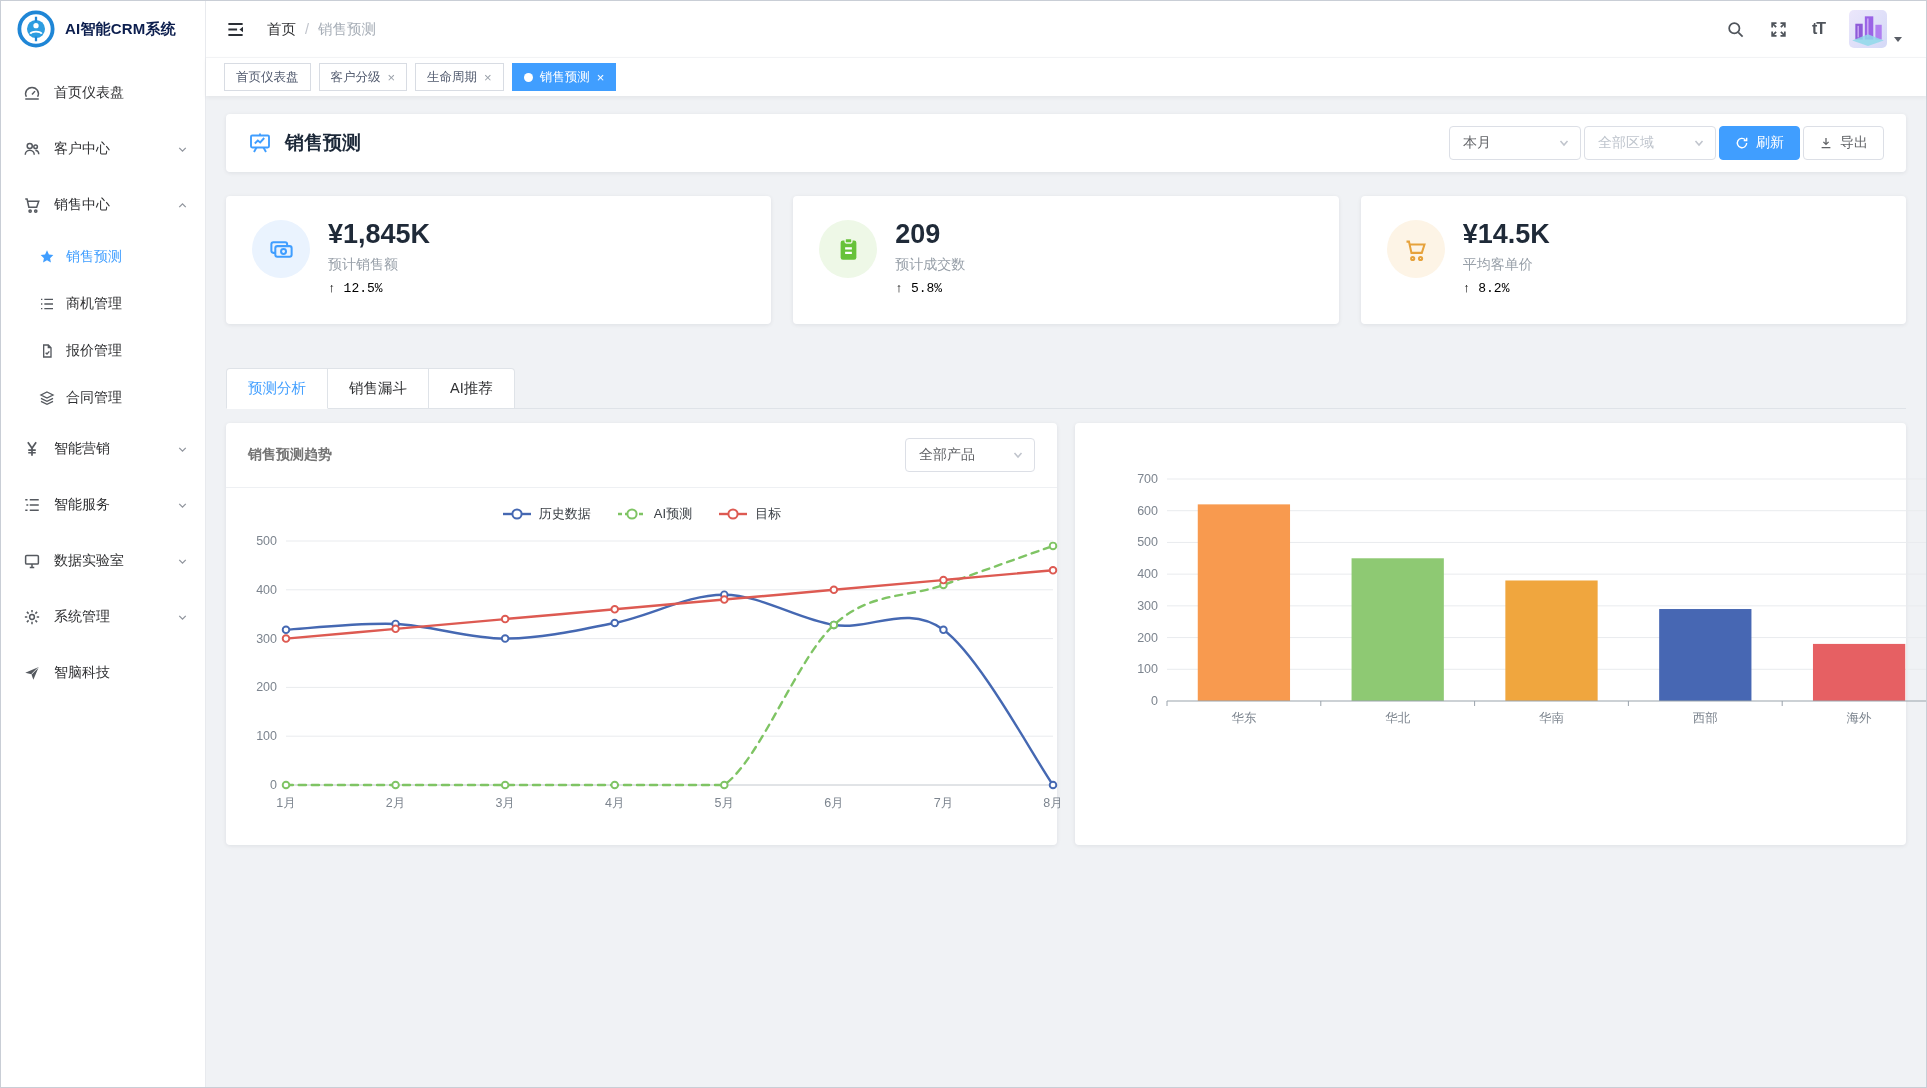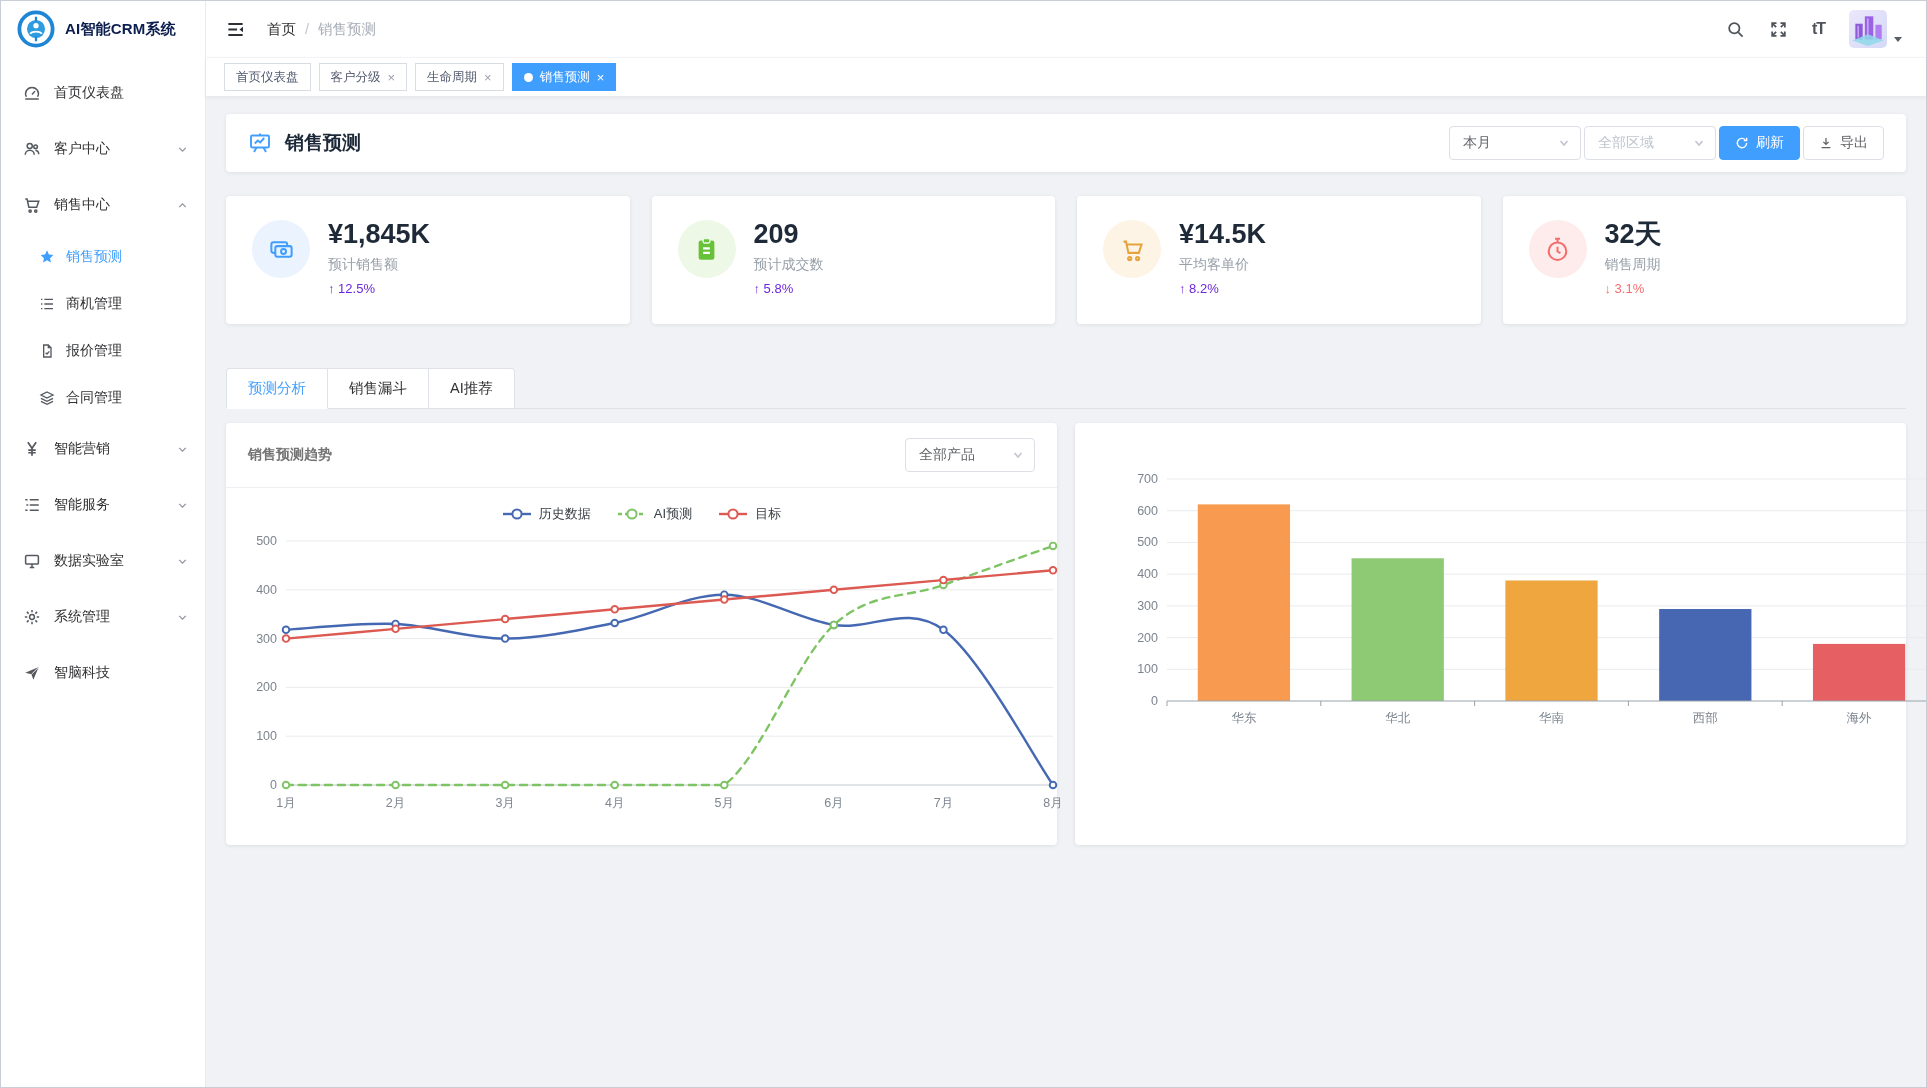--- a/index.html
+++ b/index.html
@@ -72,21 +72,21 @@
   .stat-card { flex:1; height:128px; padding:24px 26px; display:flex; align-items:flex-start; gap:18px; }
   .sc-icon { width:58px; height:58px; border-radius:50%; flex:none; display:flex; align-items:center; justify-content:center; }
   .sc-icon svg { width:27px; height:27px; }
   .sc-icon.c0 { background:#eaf3fe; color:#409eff; }
   .sc-icon.c1 { background:#eef8e7; color:#67c23a; }
   .sc-icon.c2 { background:#fdf4e6; color:#e6a23c; }
   .sc-icon.c3 { background:#fdeceb; color:#f56c6c; }
   .sc-value { font-size:27px; font-weight:bold; color:#1f2a38; line-height:1.05; }
   .sc-label { font-size:14px; color:#98a0a9; margin-top:8px; }
   .sc-trend { font-size:13px; margin-top:7px; }
-  .sc-trend.up { color:#6d28d9; }
+  .sc-trend.up { color:#000000;font-family:Liberation Mono, monospace; }
   .sc-trend.down { color:#f56c6c; }
 
   
   .analysis-tabs { display:flex; margin-top:44px; border-bottom:1px solid #dfe3e8; }
   .atab { height:41px; padding:0 21px; background:#fff; border:1px solid #dfe3e8; margin-bottom:-1px; display:flex; align-items:center; font-size:14.5px; color:#303133; cursor:pointer; }
   .atab + .atab { border-left:none; }
   .atab:first-child { border-top-left-radius:4px; }
   .atab:last-child { border-top-right-radius:4px; }
   .atab.active { color:#409eff; border-bottom-color:#fff; }
 
@@ -432,33 +432,20 @@
               <svg viewBox="0 0 24 24" fill="none" stroke="currentColor" stroke-width="1.8">
                 <circle cx="9.5" cy="20" r="1.4"></circle>
                 <circle cx="16.5" cy="20" r="1.4"></circle>
                 <path d="M4 5h2.2l2.2 10h9.2L20 7.5H7"></path>
               </svg>
             </span>
           <div>
             <div class="sc-value">¥14.5K</div>
             <div class="sc-label">平均客单价</div>
             <div class="sc-trend up">↑ 8.2%</div>
-          </div>
-        </div>
-        <div class="card stat-card">
-          <span class="sc-icon c3">
-              <svg viewBox="0 0 24 24" fill="none" stroke="currentColor" stroke-width="1.8">
-                <circle cx="12" cy="13.5" r="7.8"></circle>
-                <path d="M12 9.5v4.3l2.6 1.5M9.8 2.5h4.4M12 2.5v2.8"></path>
-              </svg>
-            </span>
-          <div>
-            <div class="sc-value">32天</div>
-            <div class="sc-label">销售周期</div>
-            <div class="sc-trend down">↓ 3.1%</div>
           </div>
         </div>
       </div>
 
       <div class="analysis-tabs">
         <div class="atab active">
             <span>预测分析</span>
           </div>
         <div class="atab">
             <span>销售漏斗</span>

